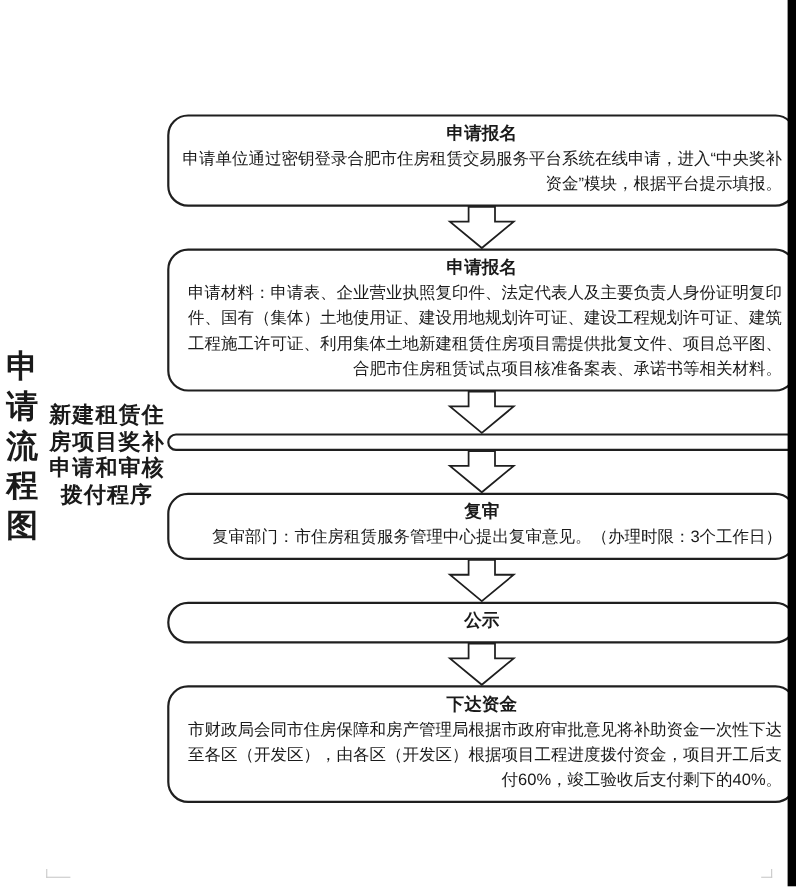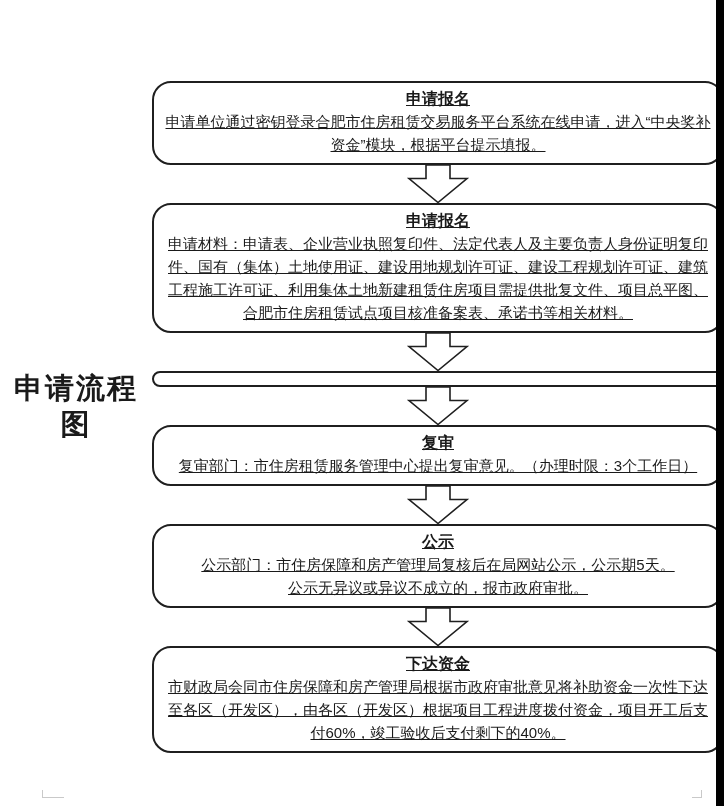--- a/index.html
+++ b/index.html
@@ -41,32 +41,31 @@
     display: flex;
     flex-direction: column;
     align-items: center;
   }
   .box {
     width: 572px;
     background: #ffffff;
     border: 2px solid #1f1f1f;
     border-radius: 19px;
     padding: 5px 11px 7px 11px;
-    text-decoration: underline;
   }
   .box-title {
     font-size: 16px;
     font-weight: bold;
     line-height: 22px;
     text-align: center;
   }
   .box-body p {
     font-size: 15px;
     line-height: 23px;
-    text-align: center;
+    text-align: right;
     text-justify: inter-ideograph;
   }
   .arrow {
     height: 40px;
     margin-top: -1px;
     margin-bottom: -1px;
     display: flex;
     align-items: center;
     justify-content: center;
     z-index: 2;
@@ -97,20 +96,21 @@
     border-right: 1px solid #c9c9c9;
     border-bottom: 1px solid #c9c9c9;
   }
 </style>
 </head>
 <body>
 
 <div class="page">
 
   <div class="page-title">申请流程图</div>
+  <div class="page-subtitle">新建租赁住房项目奖补申请和审核拨付程序</div>
 
   <div class="flow">
 
     <section class="box">
       <div class="box-title">申请报名</div>
       <div class="box-body">
         <p>申请单位通过密钥登录合肥市住房租赁交易服务平台系统在线申请，进入“中央奖补资金”模块，根据平台提示填报。</p>
       </div>
     </section>
 
@@ -150,24 +150,20 @@
     </section>
 
     <div class="arrow">
       <svg width="68" height="40" viewBox="0 0 68 40" aria-hidden="true">
         <polygon points="22,1 46,1 46,14.5 63,14.5 34,38.5 5,14.5 22,14.5" fill="#ffffff" stroke="#1f1f1f" stroke-width="1.6" stroke-linejoin="miter"></polygon>
       </svg>
     </div>
 
     <section class="box">
       <div class="box-title">公示</div>
-      <div class="box-body">
-        <p>公示部门：市住房保障和房产管理局复核后在局网站公示，公示期5天。</p>
-        <p>公示无异议或异议不成立的，报市政府审批。</p>
-      </div>
     </section>
 
     <div class="arrow">
       <svg width="68" height="40" viewBox="0 0 68 40" aria-hidden="true">
         <polygon points="22,1 46,1 46,14.5 63,14.5 34,38.5 5,14.5 22,14.5" fill="#ffffff" stroke="#1f1f1f" stroke-width="1.6" stroke-linejoin="miter"></polygon>
       </svg>
     </div>
 
     <section class="box">
       <div class="box-title">下达资金</div>

